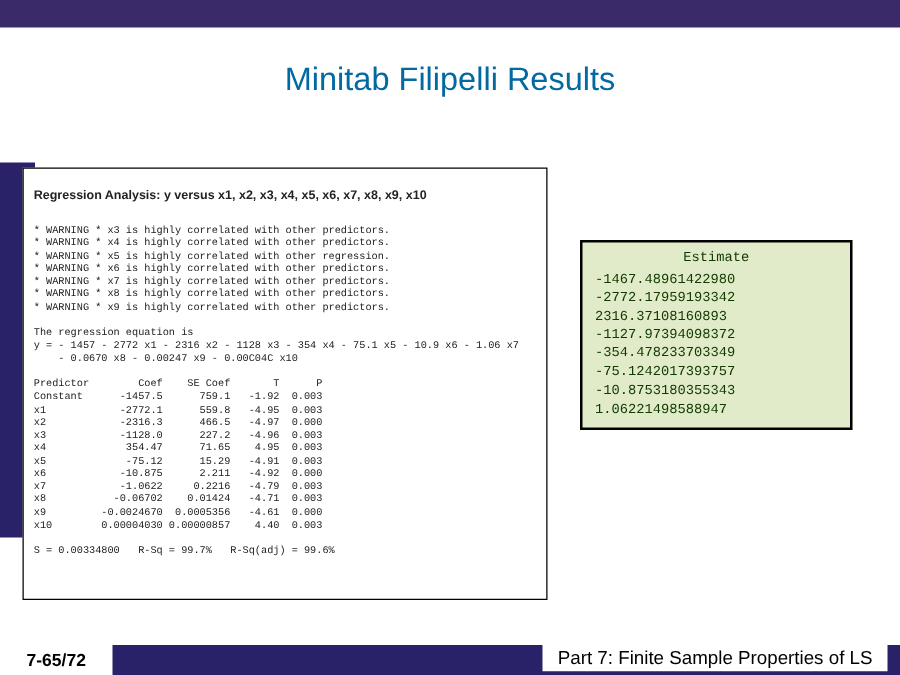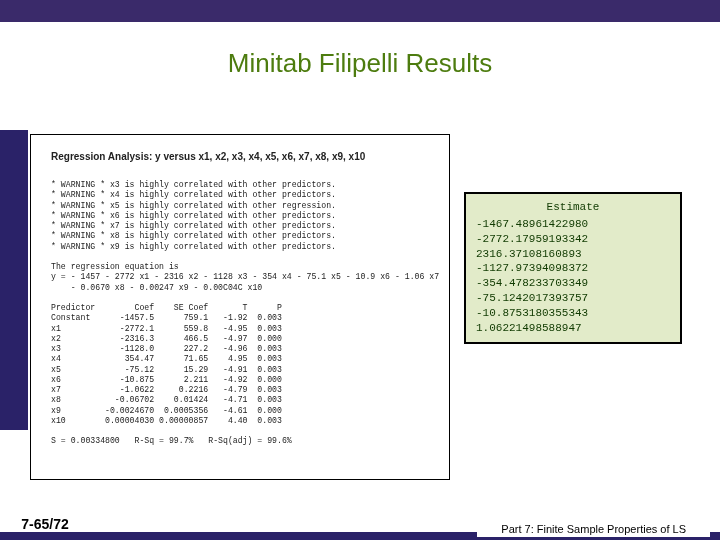--- a/index.html
+++ b/index.html
@@ -20,34 +20,34 @@
     position: absolute;
     left: 0;
     top: 130px;
     width: 28px;
     height: 300px;
     background: #2a2268;
   }
   .slide-title {
     text-align: center;
     font-size: 26px;
-    color: #4d7c0f;
+    color: #0369a1;
     margin-top: 26px;
     margin-bottom: 6px;
     font-weight: normal;
   }
   .panel {
     position: absolute;
-    left: 30px;
+    left: 18px;
     top: 134px;
     width: 420px;
     height: 346px;
     border: 1px solid #000;
     background: #fff;
-    padding: 6px 20px;
+    padding: 6px 8px;
     font-family: "Courier New", monospace;
     font-size: 8.2px;
     color: #222;
     line-height: 1.25;
     white-space: pre;
     overflow: hidden;
   }
   .panel .ra-title {
     font-family: Arial, sans-serif;
     font-weight: bold;
@@ -72,42 +72,41 @@
     text-align: center;
     margin-bottom: 2px;
   }
   .footer {
     position: absolute;
     left: 0;
     bottom: 0;
     width: 100%;
     height: 24px;
     display: flex;
-    flex-direction: column;
   }
   .footer .page {
     width: 90px;
     background: #fff;
     font-size: 14px;
     font-weight: bold;
     display: flex;
     align-items: center;
     justify-content: center;
   }
   .footer .bar {
     flex: 1;
     background: #2a2268;
   }
   .footer .caption {
     position: absolute;
     right: 10px;
     bottom: 3px;
     background: #fff;
-    padding: 2px 24px;
-    font-size: 11px;
+    padding: 2px 12px;
+    font-size: 15px;
     color: #000;
   }
 </style>
 </head>
 <body>
 
 <div class="topbar"></div>
 <div class="left-stripe"></div>
 
 <h1 class="slide-title">Minitab Filipelli Results</h1>

